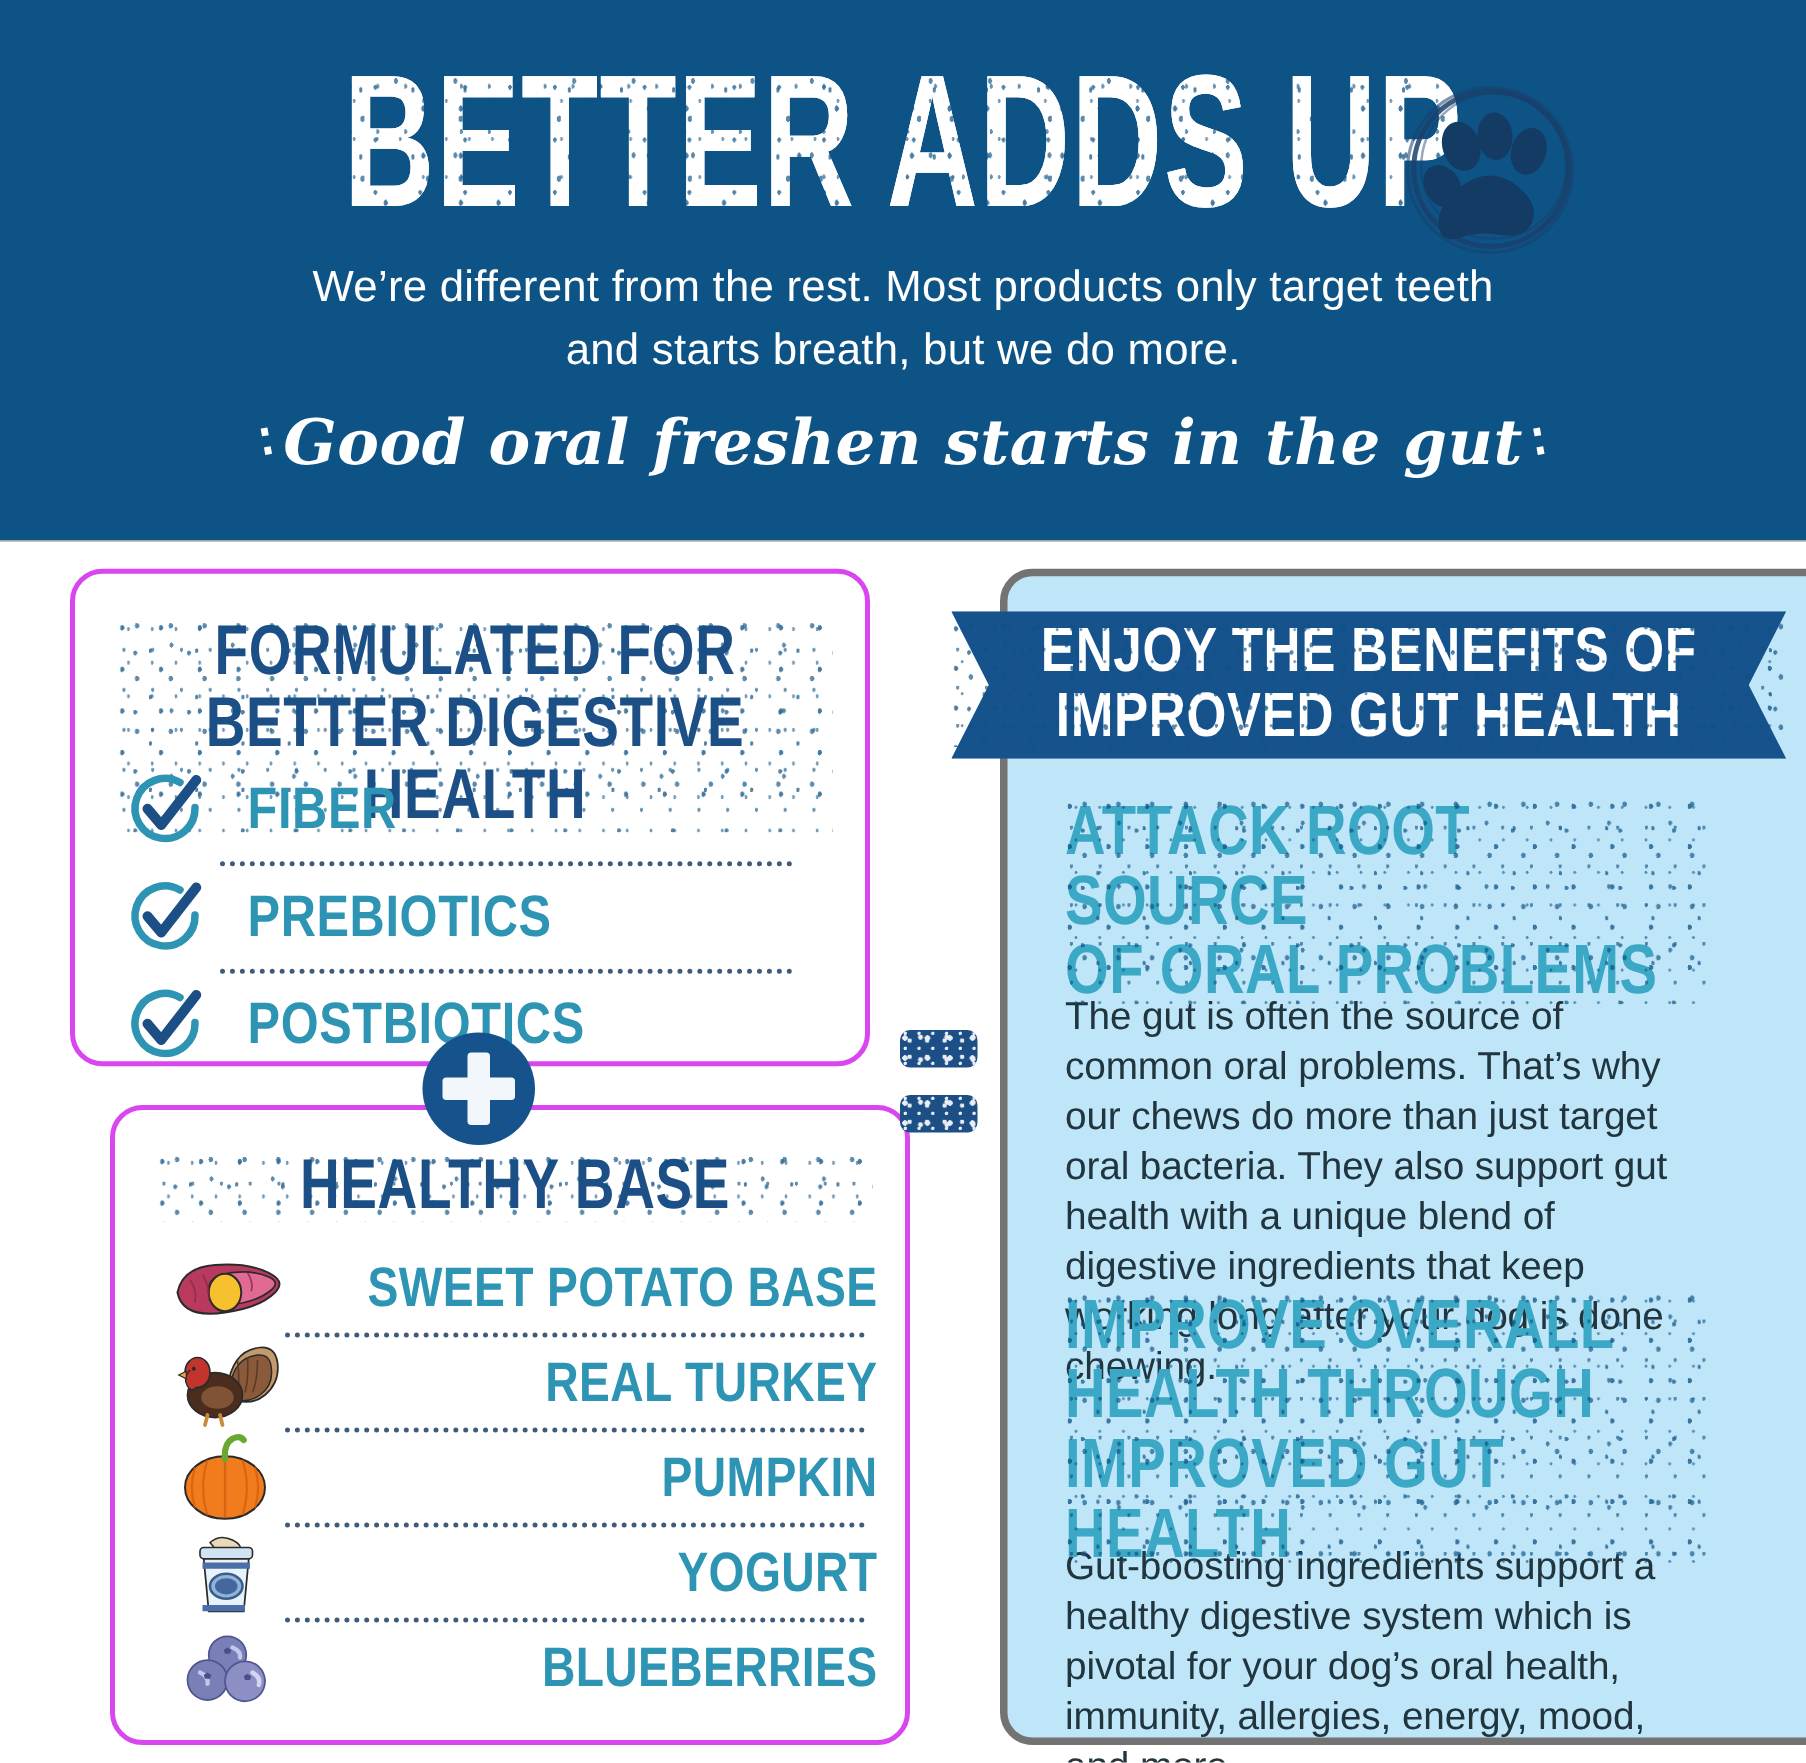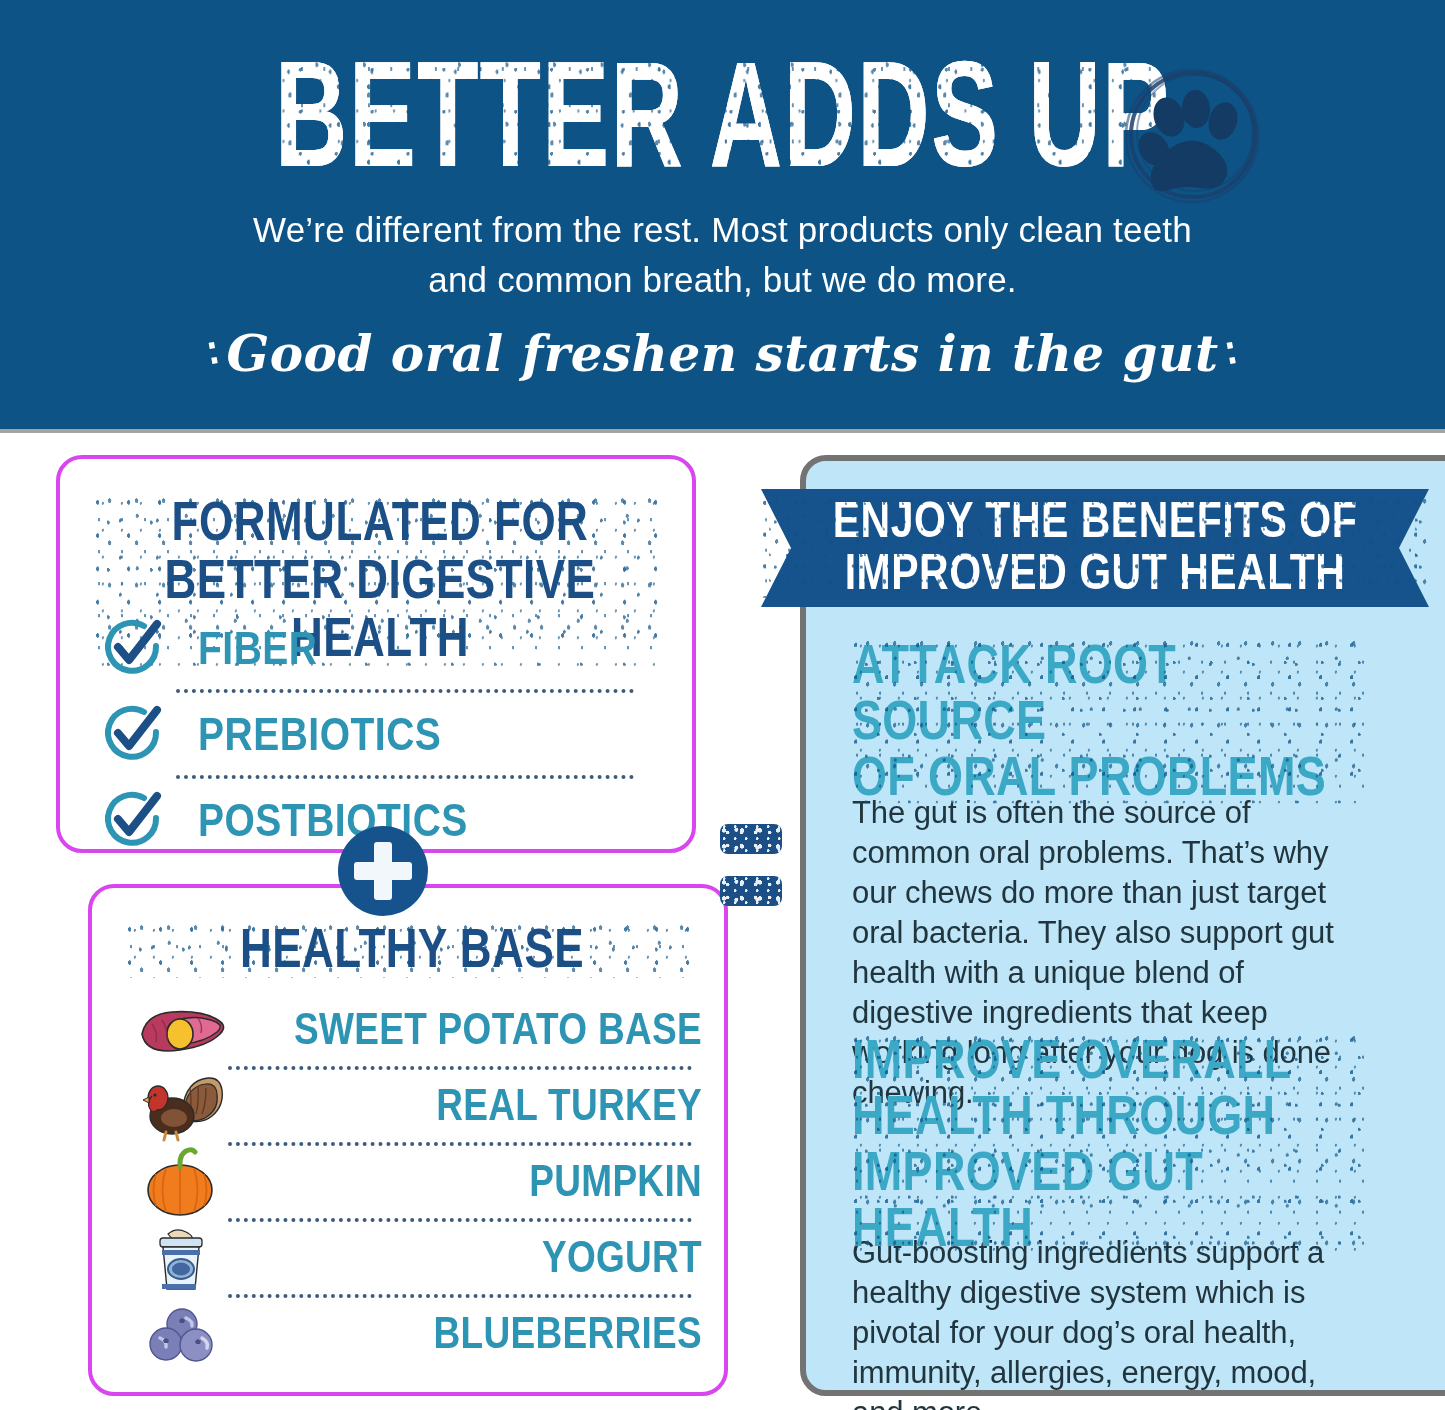--- a/index.html
+++ b/index.html
@@ -13,21 +13,21 @@
     position: relative;
   }
 
   
   .header {
     position: absolute;
     left: 0; top: 0;
     width: 1445px;
     height: 433px;
     background: #0e5386;
-    border-bottom: 4px solid #a3a3a3;
+    border-bottom: 1px solid #a3a3a3;
     overflow: hidden;
   }
 
   .header-title-row {
     position: absolute;
     left: 0; top: 62px;
     width: 1445px;
     display: flex;
     justify-content: center;
     align-items: center;
@@ -323,22 +323,22 @@
       <circle cx="82" cy="78" r="58" fill="none" stroke="#1a3f6b" stroke-width="2" opacity=".45"></circle>
       <ellipse cx="56" cy="62" rx="15" ry="20" fill="#133b63" transform="rotate(-18 56 62)"></ellipse>
       <ellipse cx="83" cy="54" rx="14" ry="19" fill="#133b63" transform="rotate(-4 83 54)"></ellipse>
       <ellipse cx="110" cy="66" rx="14" ry="19" fill="#133b63" transform="rotate(16 110 66)"></ellipse>
       <ellipse cx="41" cy="94" rx="14" ry="18" fill="#133b63" transform="rotate(-34 41 94)"></ellipse>
       <path d="M59 92 q22 -14 42 2 q17 14 12 28 q-5 14 -26 11 q-18 -3 -31 2 q-16 5 -18 -9 q-2 -18 21 -34 z" fill="#133b63"></path>
     </svg>
   </div>
 
   <div class="header-sub">
-    <div>We’re different from the rest. Most products only clean teeth</div>
-    <div>and common breath, but we do more.</div>
+    <div>We’re different from the rest. Most products only target teeth</div>
+    <div>and starts breath, but we do more.</div>
   </div>
 
   <div class="header-script">
     <span class="script-dash">∶</span><span>Good oral freshen starts in the gut</span><span class="script-dash">∶</span>
   </div>
 </div>
 
 <div class="card" id="card-formulated">
   <div class="card-title grunge" id="title-formulated">FORMULATED FOR BETTER DIGESTIVE HEALTH</div>
 

